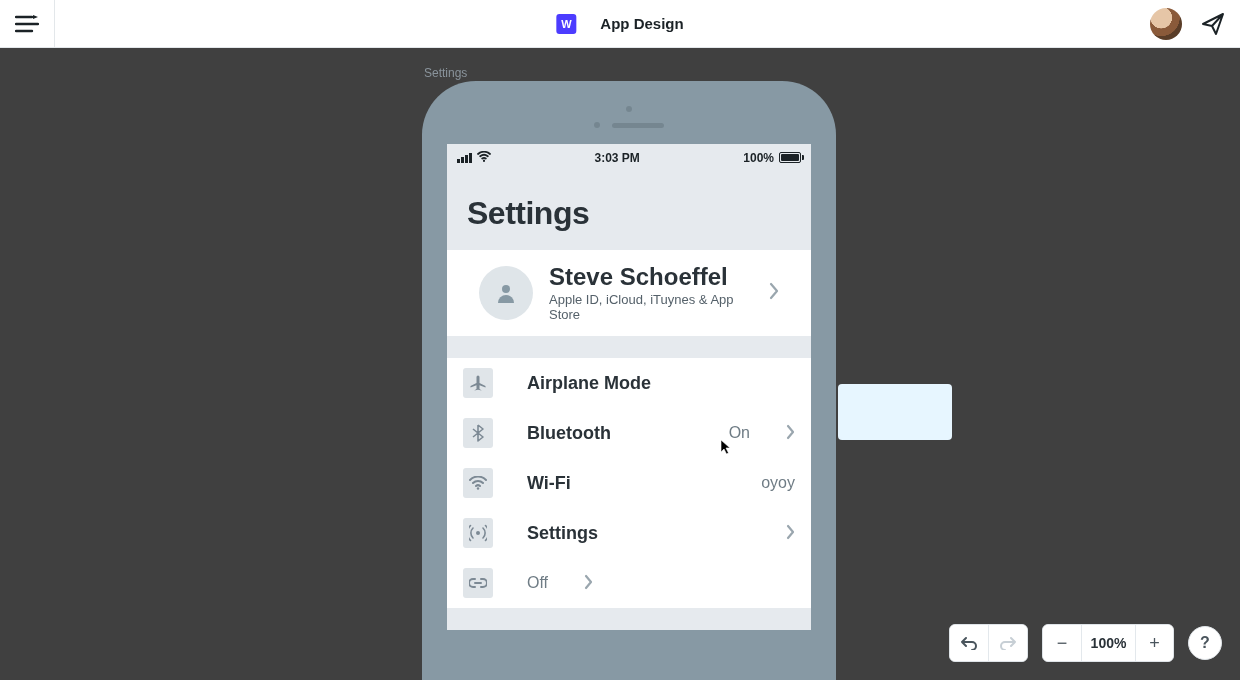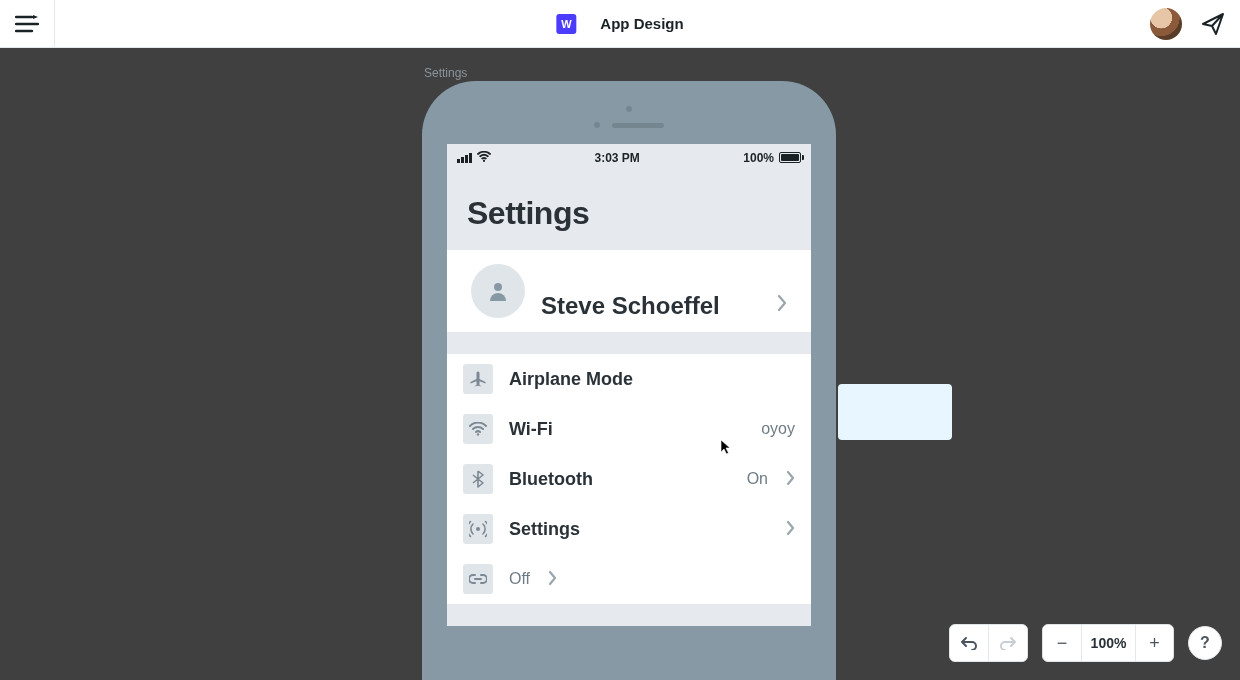--- a/index.html
+++ b/index.html
@@ -63,35 +63,35 @@
   .signal span:nth-child(3){height:8px;} .signal span:nth-child(4){height:10px;}
   .wifi-glyph { font-size:13px; }
   .battery { width:22px; height:11px; border:1.5px solid #1b2226; border-radius:2px; position:relative; }
   .battery::after { content:""; position:absolute; right:-4px; top:2px; width:2px; height:5px; background:#1b2226; border-radius:0 1px 1px 0;}
   .battery-fill { position:absolute; inset:1px; background:#1b2226; border-radius:1px;}
 
   .settings-title { font-size:32px; font-weight:800; color:#2a3238; padding:26px 20px 18px 20px; letter-spacing:-0.5px;}
 
   .row-group { background:#fff; }
   .profile-row {
-    display:flex; align-items:flex-end; gap:16px; padding:14px 24px; background:#fff; cursor:pointer;border-radius:30px;
+    display:flex; align-items:center; gap:16px; padding:14px 32px; background:#fff; cursor:pointer;border-radius:30px;
   }
   .profile-avatar {
     width:54px; height:54px; border-radius:50%; background:#dfe5e9;
     display:flex; align-items:center; justify-content:center; color:#8799a4;
   }
   .profile-text { flex:1; display:flex; flex-direction:column; }
   .profile-name { font-size:24px; font-weight:700; color:#2a3238; line-height:1.05; }
   .profile-sub { font-size:13px; color:#55616a; margin-top:3px; }
   .chev { color:#8799a4; font-size:22px; flex-shrink:0; }
 
   .gap-bar { height:22px; background:#e6eaee; }
 
   .list-row {
-    display:flex; align-items:center; gap:16px; padding:10px 16px;
+    display:flex; align-items:center; gap:34px; padding:10px 16px;
     background:#fff; cursor:pointer;
   }
   .list-icon {
     width:30px; height:30px; background:#e0e5e9; border-radius:3px;
     display:flex; align-items:center; justify-content:center; color:#7c8994;
   }
   .list-label { flex:1; font-size:18px; font-weight:600; color:#2a3238; }
   .list-value { font-size:16px; color:#6f7c85; }
   .list-chev { color:#8799a4; font-size:20px; margin-left:2px; }
 
@@ -237,61 +237,62 @@
       <div class="row-group">
         <div class="profile-row">
           <div class="profile-avatar">
             <svg width="24" height="24" viewBox="0 0 24 24">
                 <circle cx="12" cy="8" r="4" fill="#8799a4"></circle>
                 <path d="M4 22 A8 8 0 0 1 20 22 Z" fill="#8799a4"></path>
               </svg>
           </div>
           <div class="profile-text">
             <div class="profile-name">Steve Schoeffel</div>
+            <div class="profile-sub">Apple ID, iCloud, iTuynes &amp; App Store</div>
           </div>
           <div class="chev">
             <svg width="10" height="18" viewBox="0 0 10 18">
                 <path d="M2 2 L8 9 L2 16" fill="none" stroke="#9aa6ae" stroke-width="2.2" stroke-linecap="round" stroke-linejoin="round"></path>
               </svg>
           </div>
         </div>
       </div>
 
       <div class="gap-bar"></div>
 
       <div class="row-group" id="settings-list">
           <div class="list-row">
             <div class="list-icon">
               <svg width="18" height="18" viewBox="0 0 24 24">
                 <path d="M2 16 L10 12 L10 4 A2 2 0 0 1 14 4 L14 12 L22 16 L22 18 L14 15 L14 20 L17 22 L12 21 L7 22 L10 20 L10 15 L2 18 Z" fill="#7c8994"></path>
               </svg>
             </div>
             <div class="list-label">Airplane Mode</div>
-          </div>
-          <div class="list-row">
-            <div class="list-icon">
-              <svg width="18" height="14" viewBox="0 0 18 14">
-                <path d="M1 4 A11 11 0 0 1 17 4 M4 7 A7 7 0 0 1 14 7 M7 10 A3 3 0 0 1 11 10" fill="none" stroke="#7c8994" stroke-width="2" stroke-linecap="round"></path>
-                <circle cx="9" cy="12.5" r="1.2" fill="#7c8994"></circle>
-              </svg>
-            </div>
-            <div class="list-label">Wi-Fi</div>
-            <div class="list-value">oyoy</div>
           </div>
           <div class="list-row">
             <div class="list-icon">
               <svg width="12" height="18" viewBox="0 0 12 18">
                 <path d="M6 1 L11 5 L6 9 L11 13 L6 17 V1 M1 5 L11 13 M1 13 L11 5" fill="none" stroke="#7c8994" stroke-width="1.6" stroke-linejoin="round"></path>
               </svg>
             </div>
             <div class="list-label">Bluetooth</div>
             <div class="list-value">On</div>
             <div class="list-chev"><svg width="9" height="16" viewBox="0 0 9 16">
                 <path d="M2 2 L7 8 L2 14" fill="none" stroke="#9aa6ae" stroke-width="2.2" stroke-linecap="round" stroke-linejoin="round"></path>
               </svg></div>
+          </div>
+          <div class="list-row">
+            <div class="list-icon">
+              <svg width="18" height="14" viewBox="0 0 18 14">
+                <path d="M1 4 A11 11 0 0 1 17 4 M4 7 A7 7 0 0 1 14 7 M7 10 A3 3 0 0 1 11 10" fill="none" stroke="#7c8994" stroke-width="2" stroke-linecap="round"></path>
+                <circle cx="9" cy="12.5" r="1.2" fill="#7c8994"></circle>
+              </svg>
+            </div>
+            <div class="list-label">Wi-Fi</div>
+            <div class="list-value">oyoy</div>
           </div>
           <div class="list-row">
             <div class="list-icon">
               <svg width="18" height="18" viewBox="0 0 18 18">
                 <circle cx="9" cy="9" r="2" fill="#7c8994"></circle>
                 <path d="M4 4 A7 7 0 0 0 4 14 M14 4 A7 7 0 0 1 14 14 M1.5 1.5 A10.6 10.6 0 0 0 1.5 16.5 M16.5 1.5 A10.6 10.6 0 0 1 16.5 16.5" fill="none" stroke="#7c8994" stroke-width="1.6" stroke-linecap="round"></path>
               </svg>
             </div>
             <div class="list-label">Settings</div>
             <div class="list-chev"><svg width="9" height="16" viewBox="0 0 9 16">

